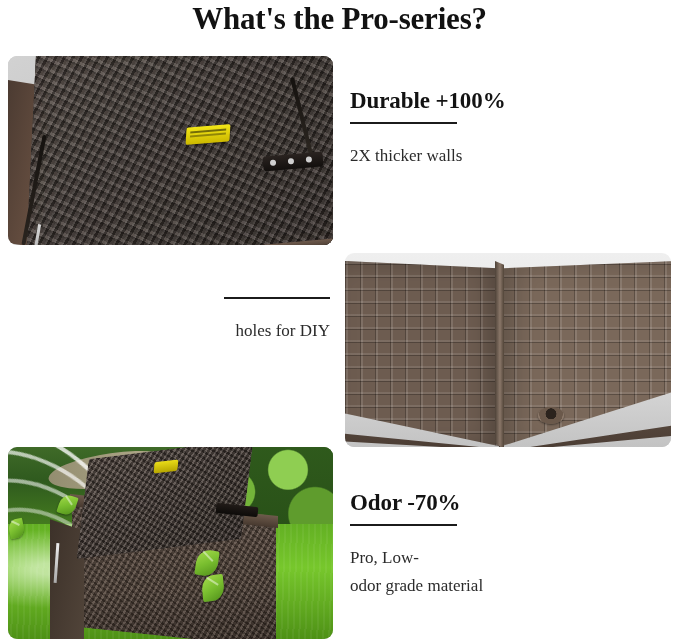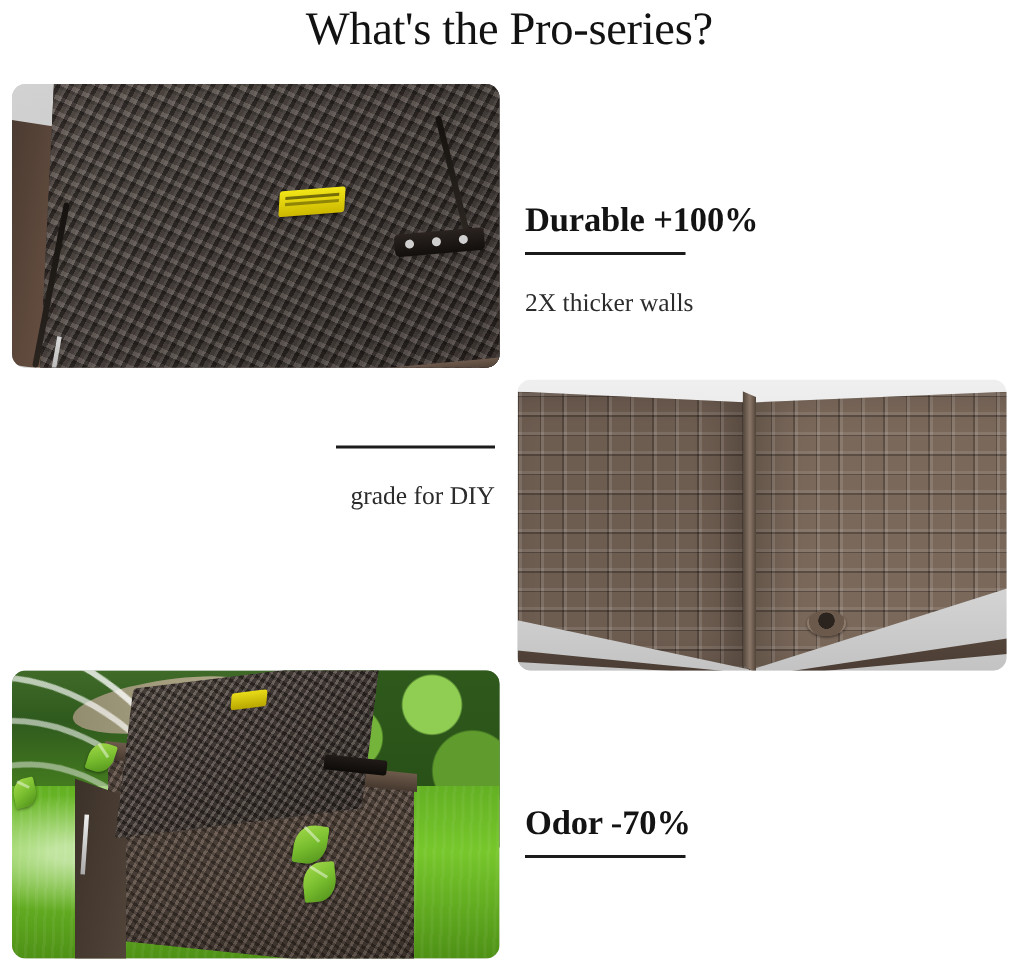--- a/index.html
+++ b/index.html
@@ -10,21 +10,21 @@
     font-family:"Liberation Serif", serif;
     overflow:hidden;
     position:relative;
   }
 
   
   .page-title {
     position:absolute; left:0; top:1px; width:679px;
     text-align:center;
     font-family:"Liberation Serif", serif;
-    font-weight:normal;
+    font-weight:bold;
     font-size:31px;
     letter-spacing:-0.2px;
     color:#121212;
   }
 
   
   .panel {
     position:absolute;
     border-radius:9px;
     overflow:hidden;
@@ -41,21 +41,20 @@
   .tblock-2 { left:118px; top:289px; width:212px; text-align:right; }
   .tblock-3 { left:350px; top:490px; width:220px; text-align:left;  }
 
   .t-head {
     font-family:"Liberation Serif", serif;
     font-weight:bold;
     font-size:23px;
     color:#131313;
     letter-spacing:-0.1px;
     white-space:nowrap;
-    margin-top:46px;
   }
   .t-rule {
     height:2px; background:#1b1b1b;
     width:107px; margin-top:8px;
   }
   .tblock-2 .t-rule { margin-left:auto; width:106px; }
   .t-body {
     font-family:"Liberation Serif", serif;
     font-size:17px;
     color:#2b2b2b;
@@ -312,21 +311,21 @@
   <div class="t-head">Durable +100%</div>
   <div class="t-rule"></div>
   <div class="t-body">
     <div>2X thicker walls</div>
   </div>
 </div>
 
 <div class="tblock tblock-2">
   <div class="t-rule"></div>
   <div class="t-body">
-    <div>grade for DIY</div>
+    <div>holes for DIY</div>
   </div>
 </div>
 
 <div class="panel panel-2">
   <div class="p2-floor"></div>
   <div class="p2-face p2-left"></div>
   <div class="p2-face p2-right"></div>
   <div class="p2-corner"></div>
   <div class="p2-basestrip"></div>
   <div class="p2-hole"></div>
@@ -356,13 +355,17 @@
 
   <div class="leaf lf1"></div>
   <div class="leaf lf2"></div>
   <div class="leaf lf3"></div>
   <div class="leaf lf4"></div>
 </div>
 
 <div class="tblock tblock-3">
   <div class="t-head">Odor -70%</div>
   <div class="t-rule"></div>
+  <div class="t-body">
+    <div>Pro, Low-</div>
+    <div>odor grade material</div>
+  </div>
 </div>
 
 </body></html>

